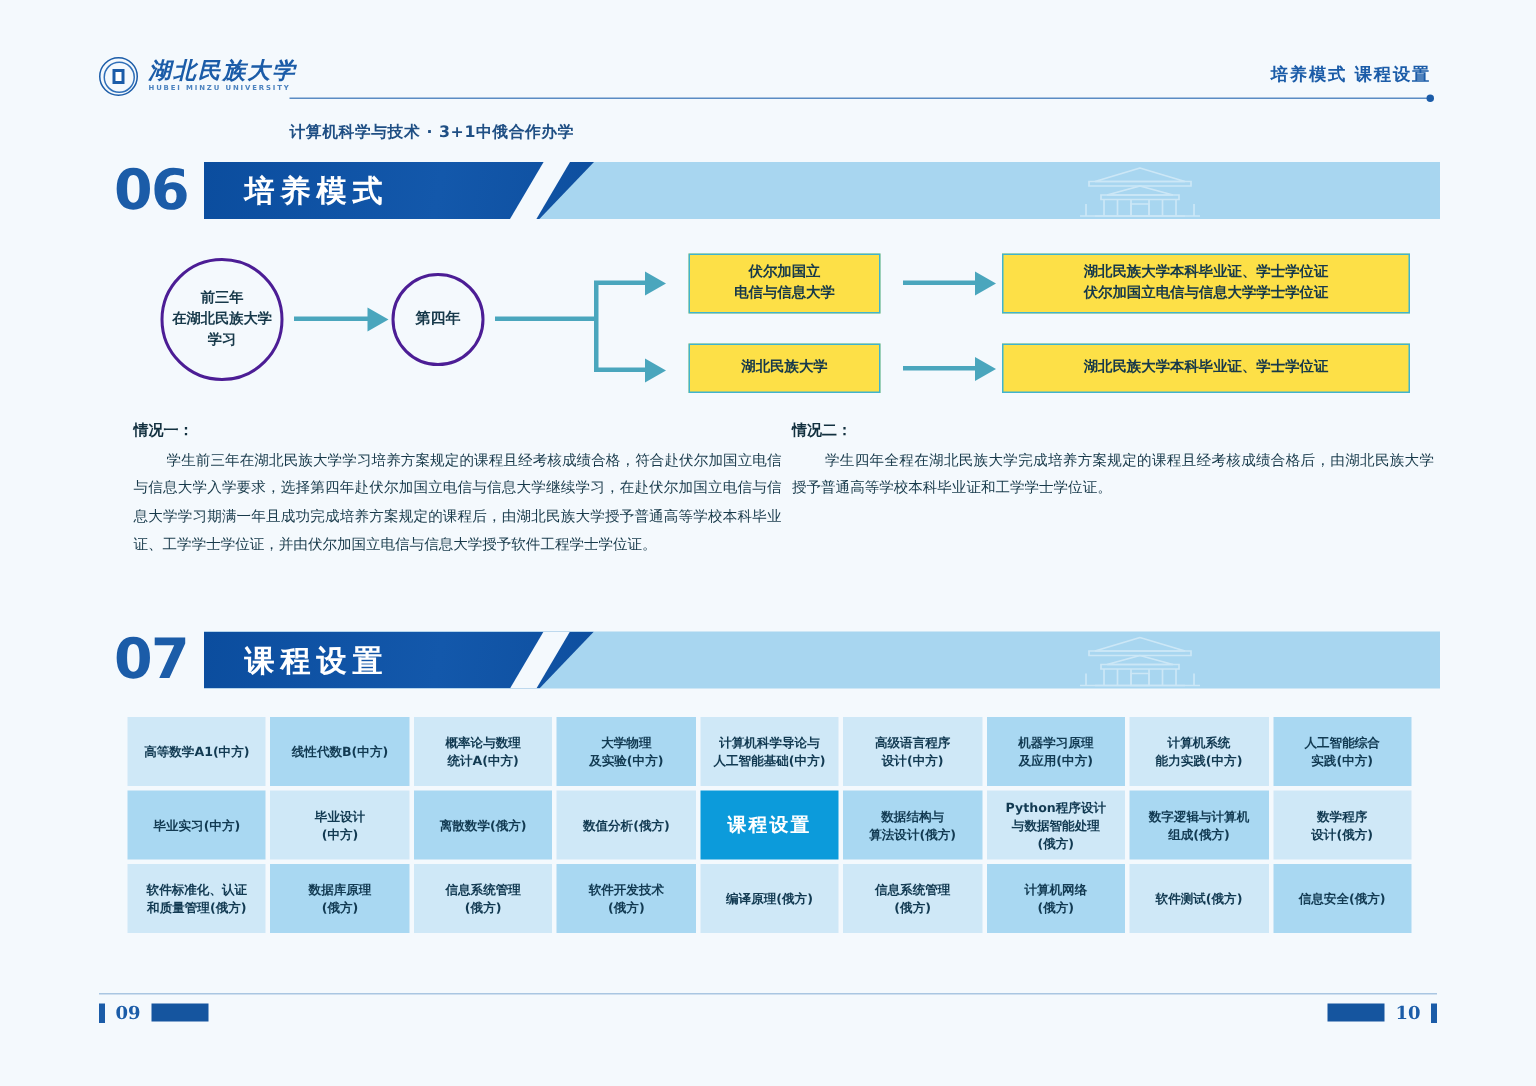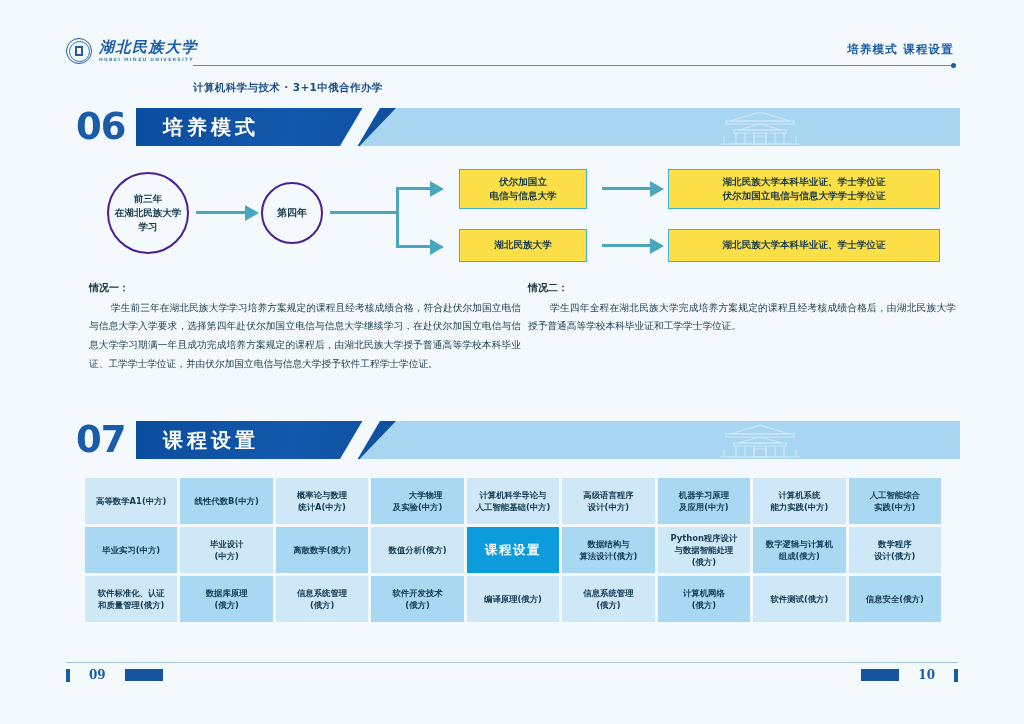--- a/index.html
+++ b/index.html
@@ -164,21 +164,21 @@
   .cell.hl {
     background: #0c9bdb; color: #ffffff;
     font-size: 12.5px; letter-spacing: 1.5px; font-weight: bold;
   }
 
   
   .foot-rule {
     position: absolute; left: 66px; top: 662px; width: 892px;
     height: 1px; background: #a9c6e2;
   }
-  .pg { position: absolute; top: 668px; display: flex; align-items: center; gap: 16px; }
+  .pg { position: absolute; top: 668px; display: flex; align-items: center; gap: 4px; }
   .pg-left { left: 66px; }
   .pg-right { right: 66px; }
   .pg-tick { width: 4px; height: 13px; background: #1b5ca8; }
   .pg-bar { width: 38px; height: 12px; background: #15559f; }
   .pg-num {
     font-size: 12px; color: #1b5ca8; font-weight: bold;
     font-family: "DejaVu Serif", "Liberation Serif", serif;
     padding: 0 3px;
   }
 </style>
@@ -299,21 +299,21 @@
         <span style="white-space: pre-line;">高等数学A1(中方)</span>
       </div>
       <div class="cell dk">
         <span style="white-space: pre-line;">线性代数B(中方)</span>
       </div>
       <div class="cell lt">
         <span style="white-space: pre-line;">概率论与数理
 统计A(中方)</span>
       </div>
       <div class="cell dk">
-        <span style="white-space: pre-line; text-align: right;">大学物理
+        <span style="white-space: pre-line;">大学物理
 及实验(中方)</span>
       </div>
       <div class="cell lt">
         <span style="white-space: pre-line;">计算机科学导论与
 人工智能基础(中方)</span>
       </div>
       <div class="cell lt">
         <span style="white-space: pre-line;">高级语言程序
 设计(中方)</span>
       </div>

